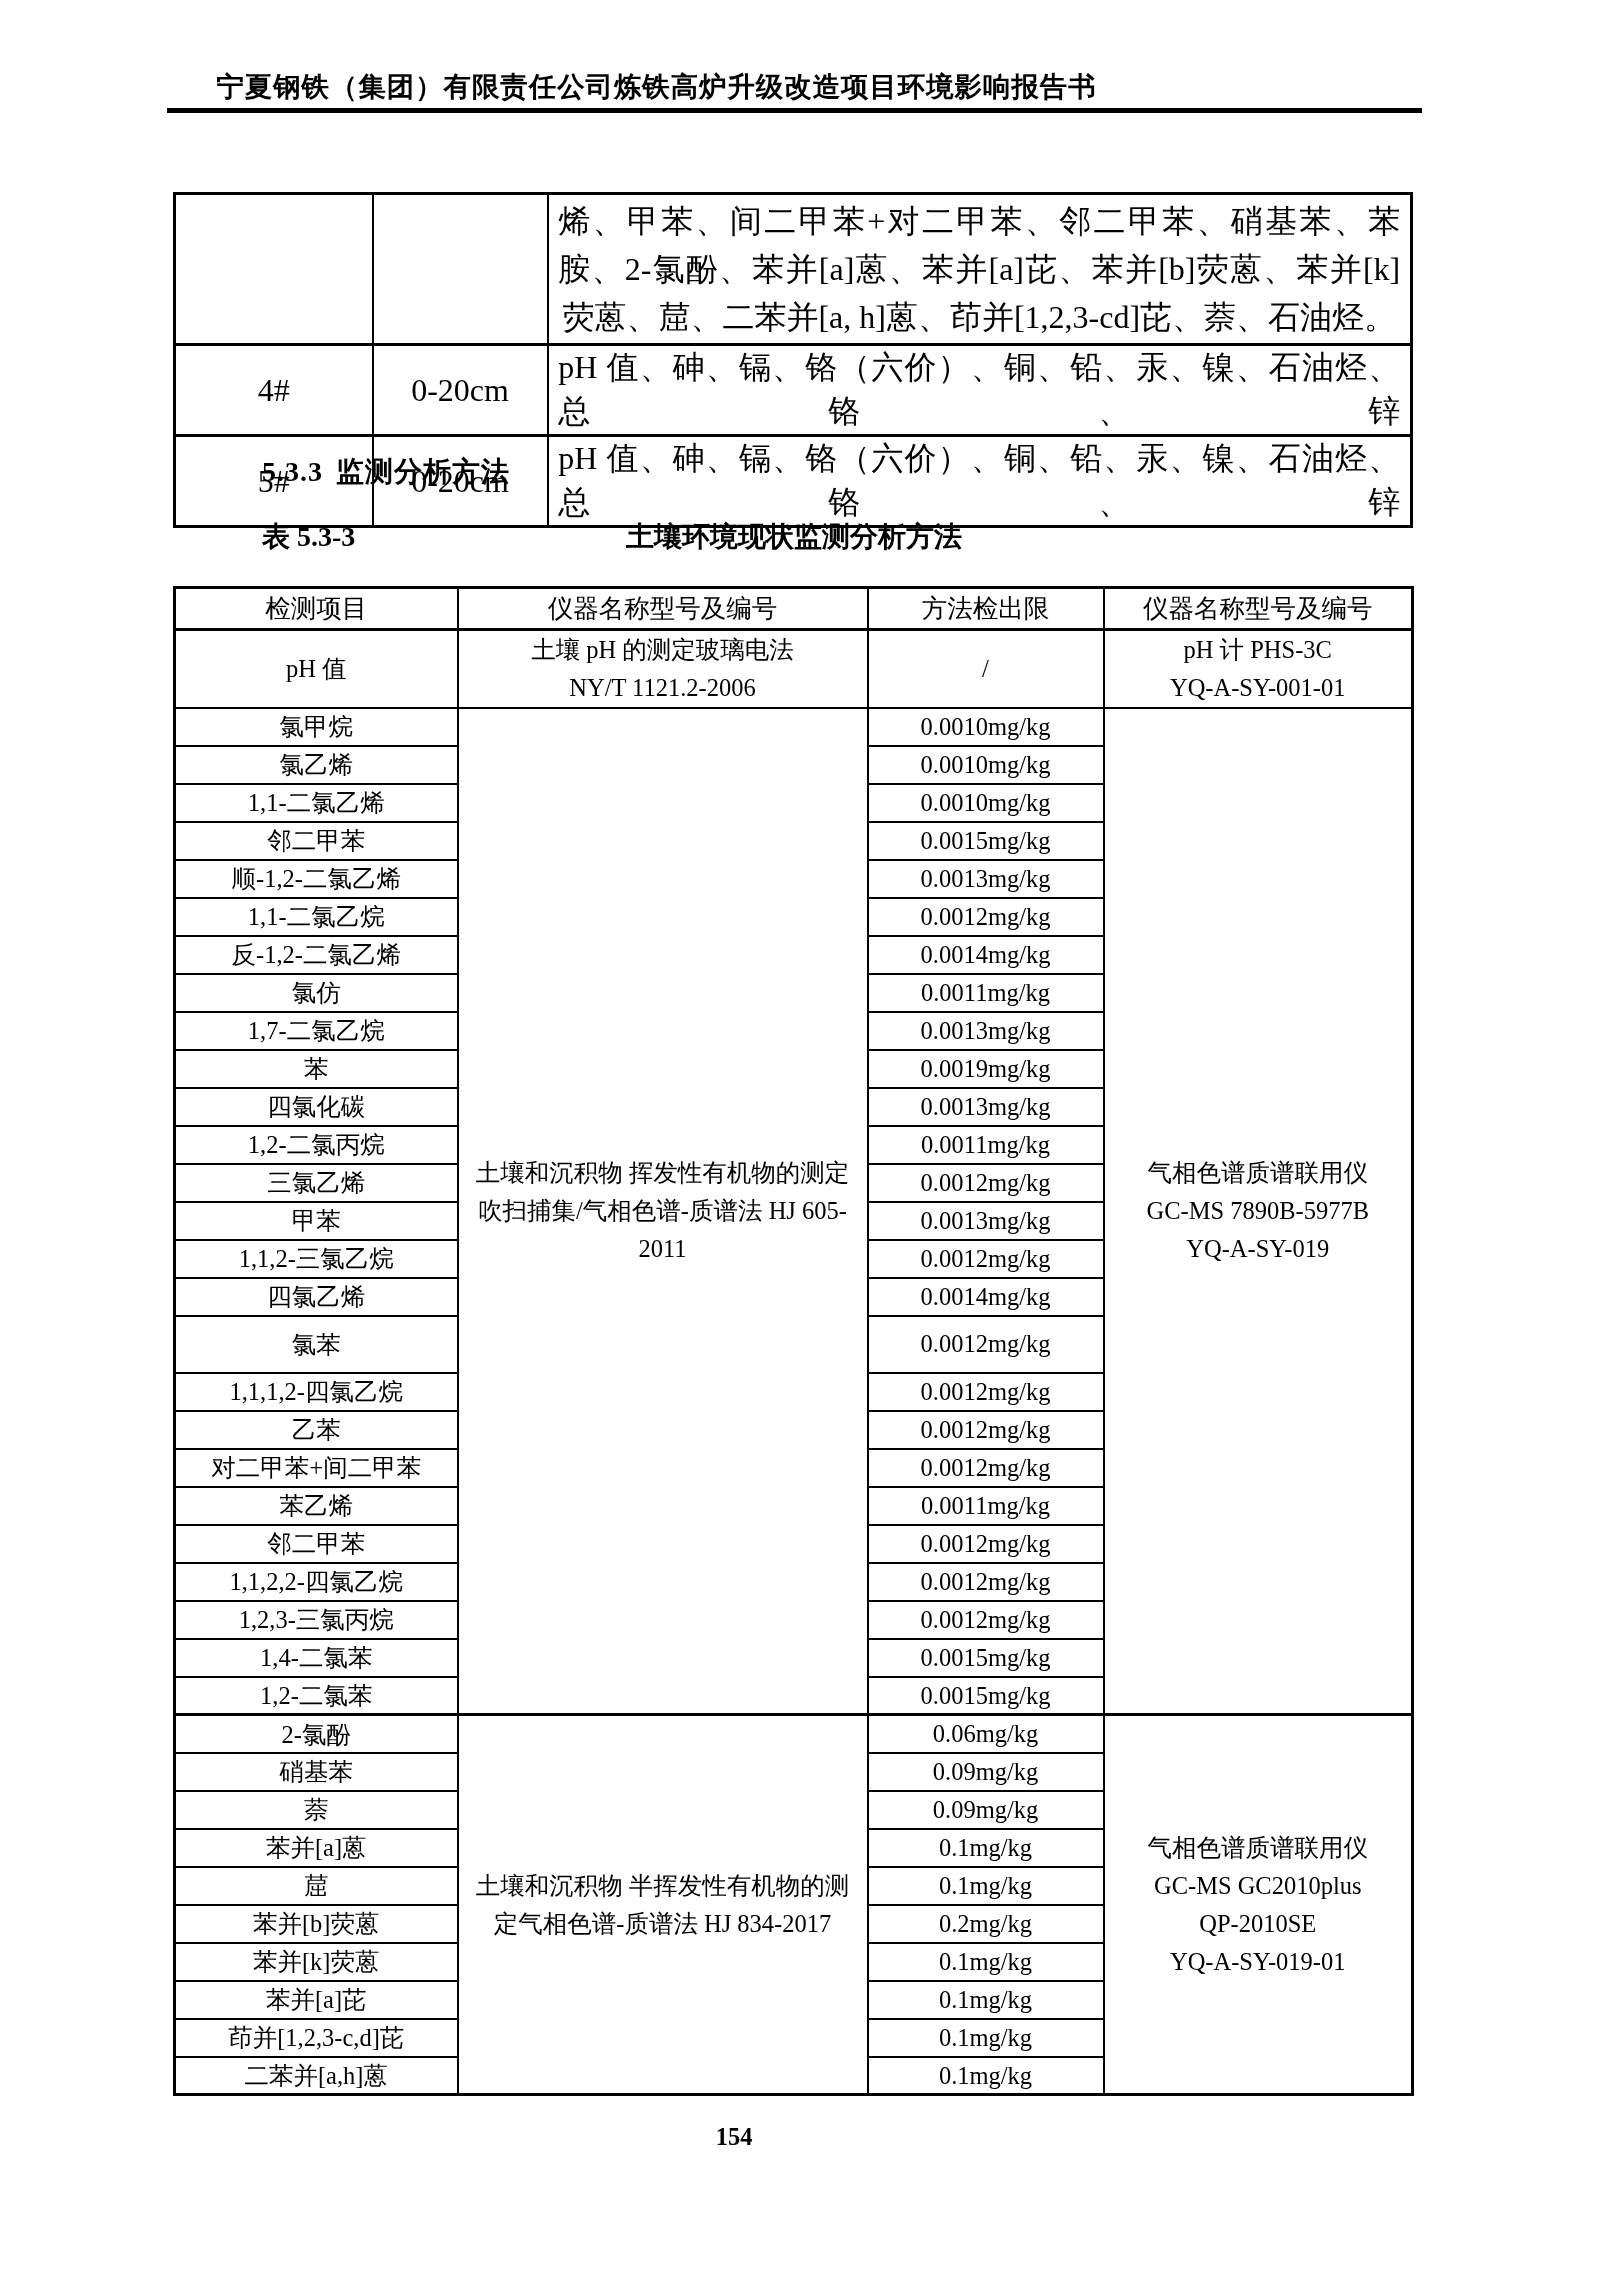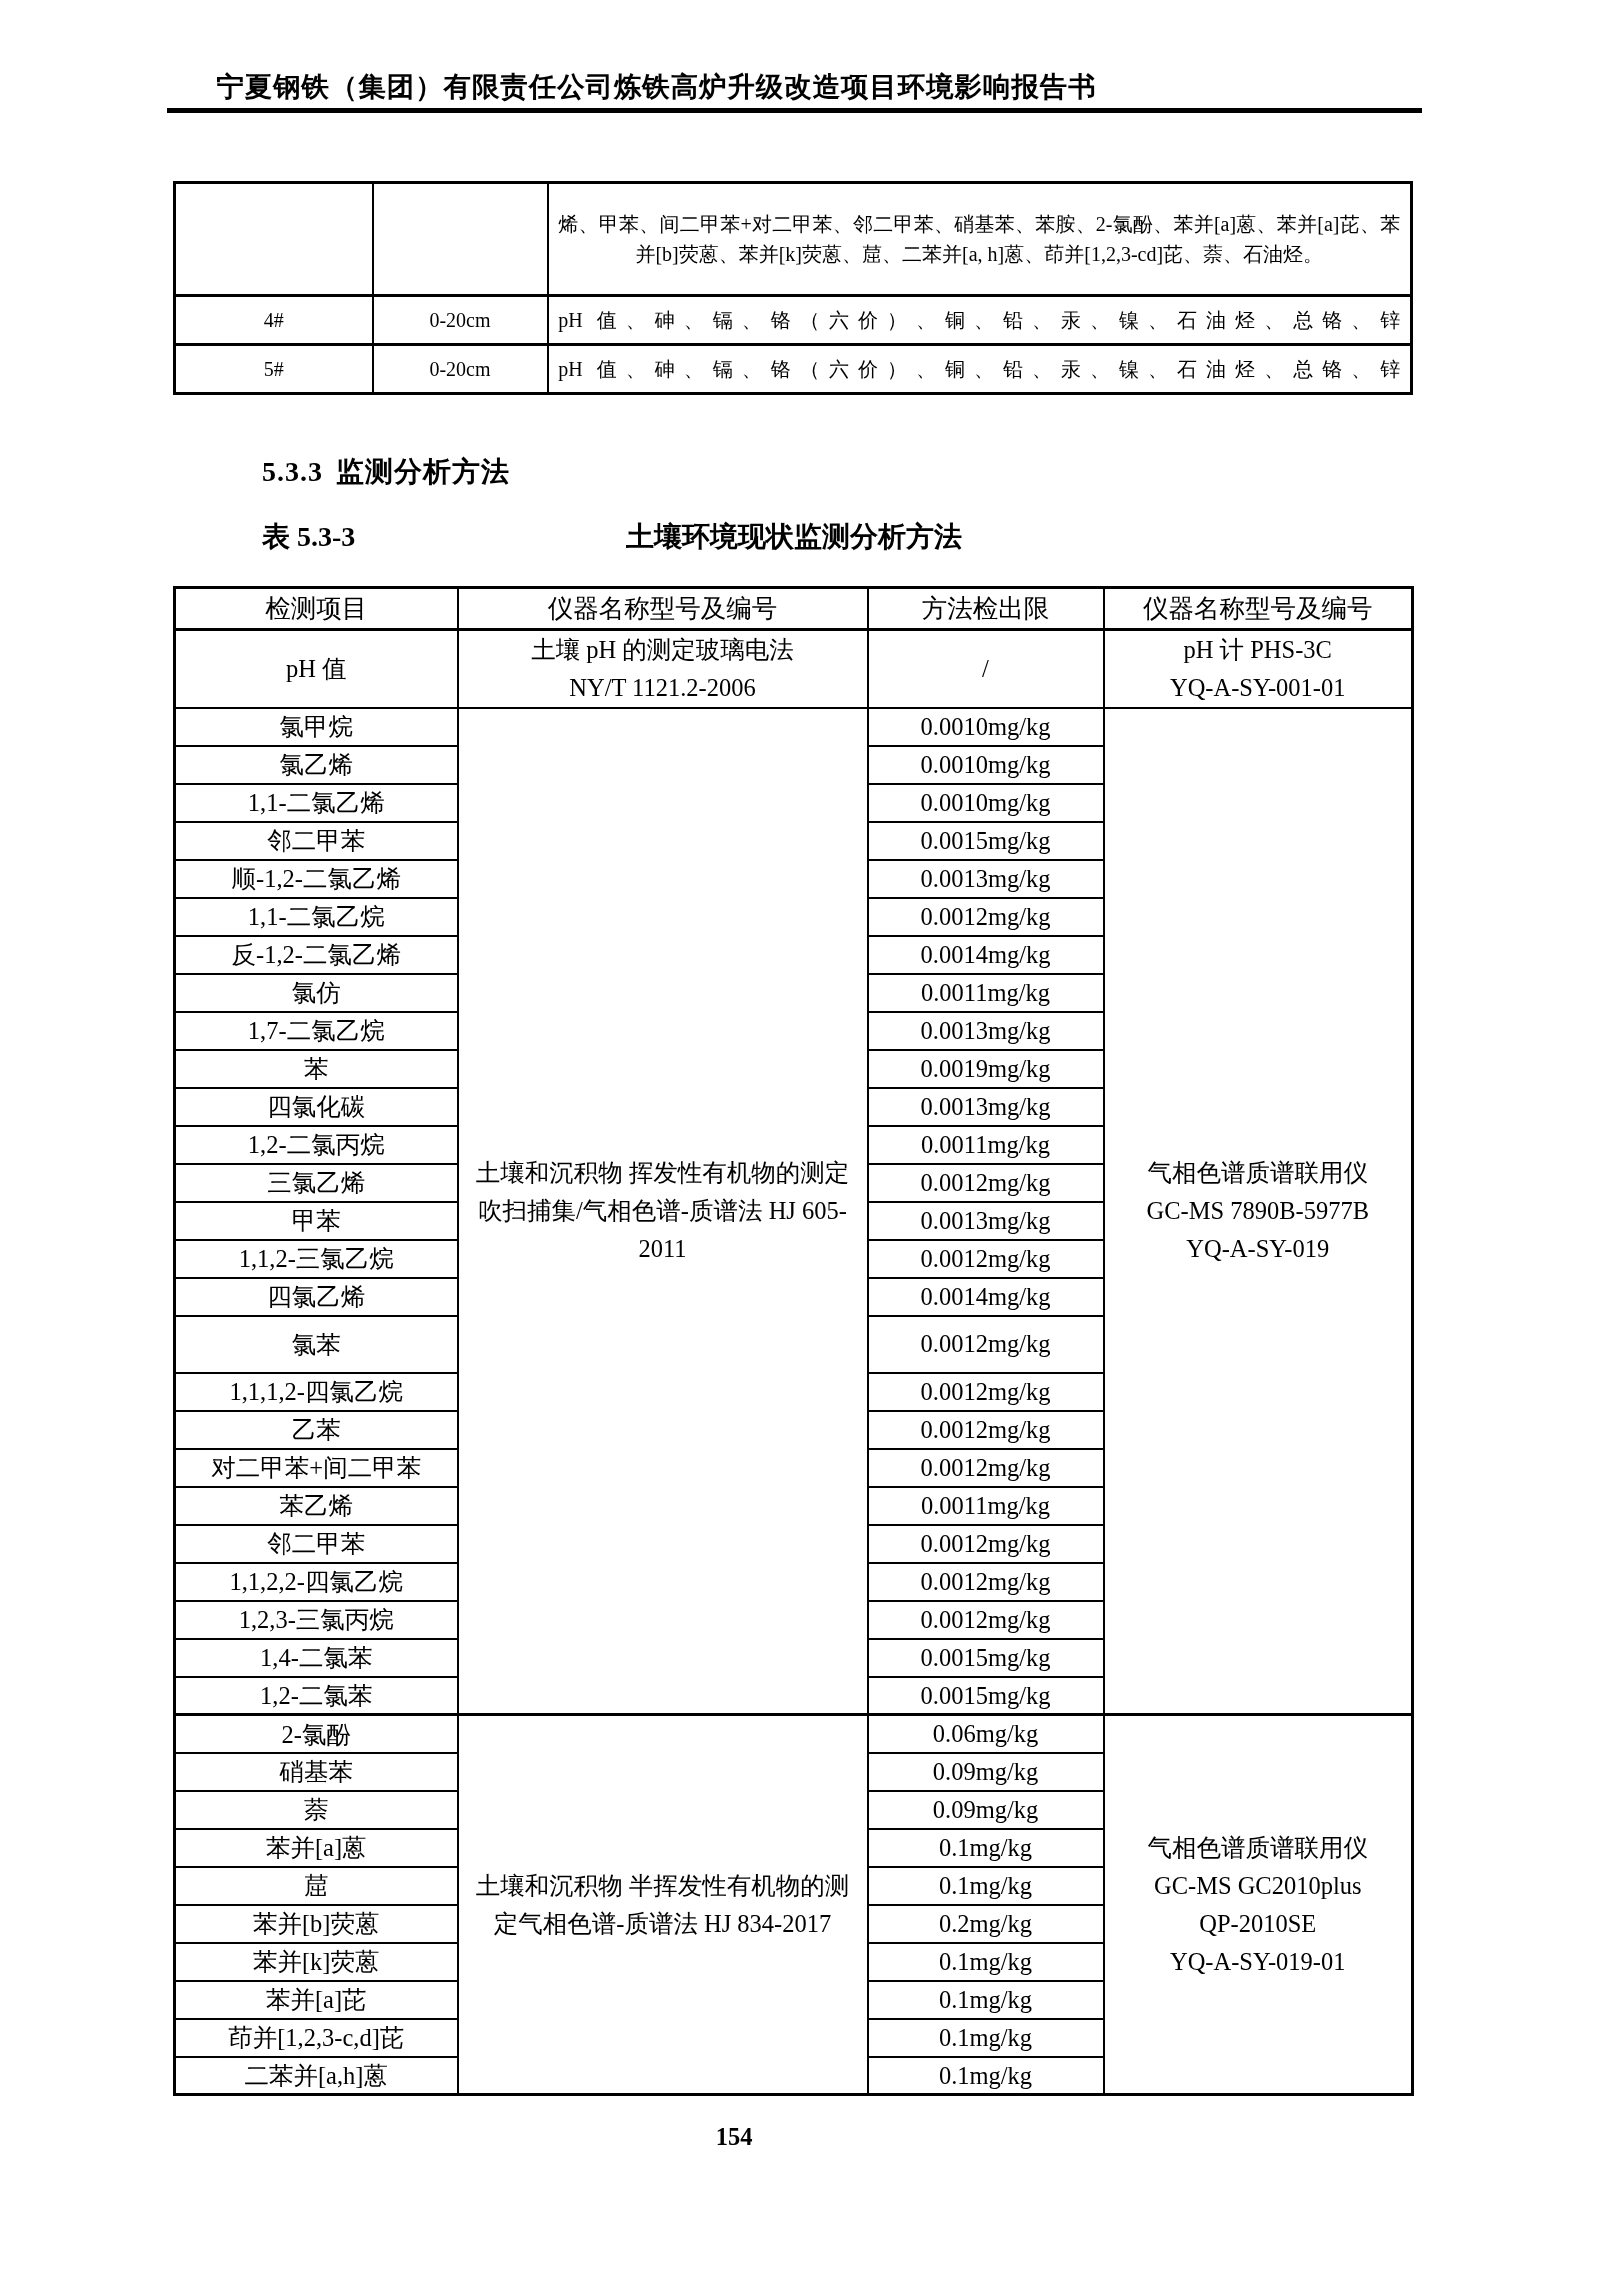--- a/index.html
+++ b/index.html
@@ -15,22 +15,22 @@
   }
   .header-rule{
     position:absolute;top:108px;left:167px;width:1255px;height:4.9px;background:#000;
   }
   
   table.doc-table{
     border-collapse:collapse;table-layout:fixed;
     border:3.9px solid #000;
   }
   .continued-table{
-    position:absolute;top:181px;left:173px;width:1238px;
-    font-size:20px;
+    position:absolute;top:192px;left:173px;width:1238px;
+    font-size:32px;
   }
   .continued-table td{
     border:2px solid #000;border-top-width:3.9px;border-bottom-width:3.9px;
     vertical-align:middle;text-align:center;padding:0 5.9px;overflow:hidden;
   }
   .continued-table tr.cont-row{height:113px;}
   .continued-table tr.sample-row{height:49px;}
   .continued-table td.cont-text{
     text-align:justify;text-align-last:center;line-height:1.5;padding:2px 9.8px;
   }

